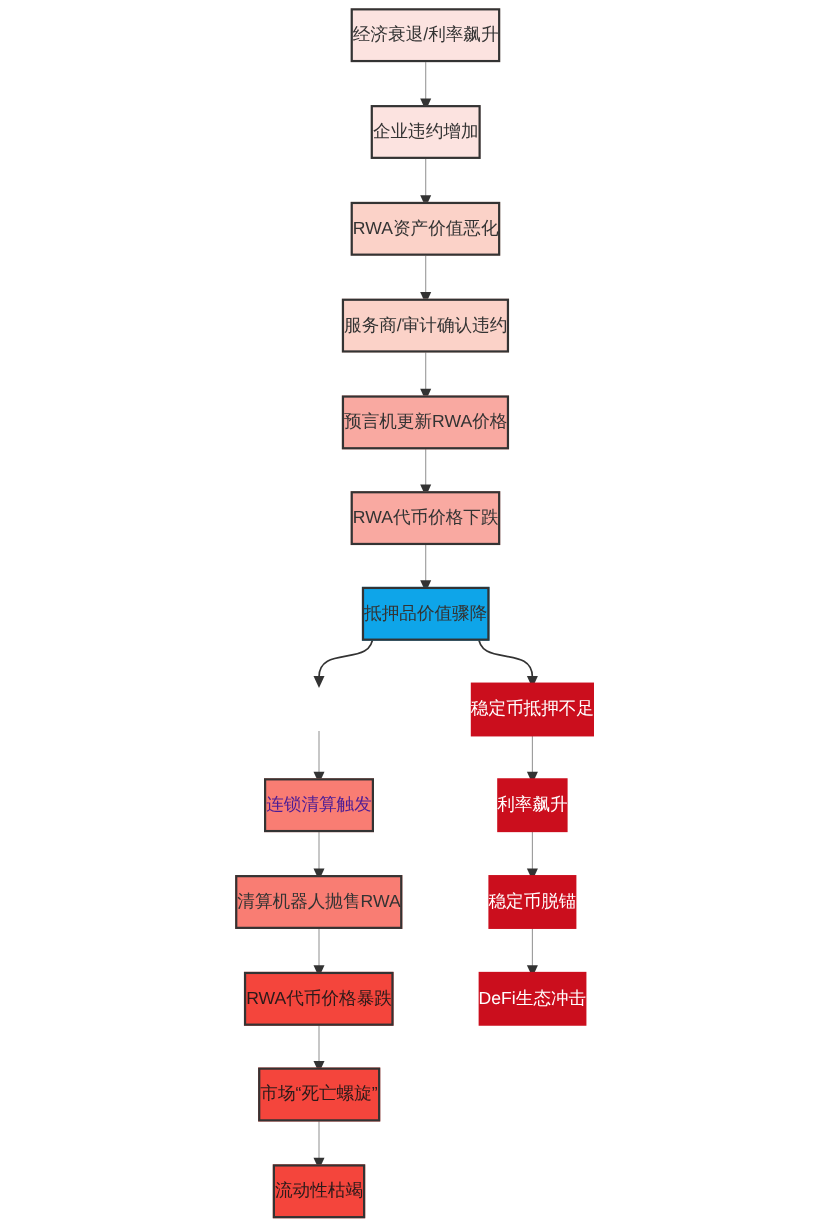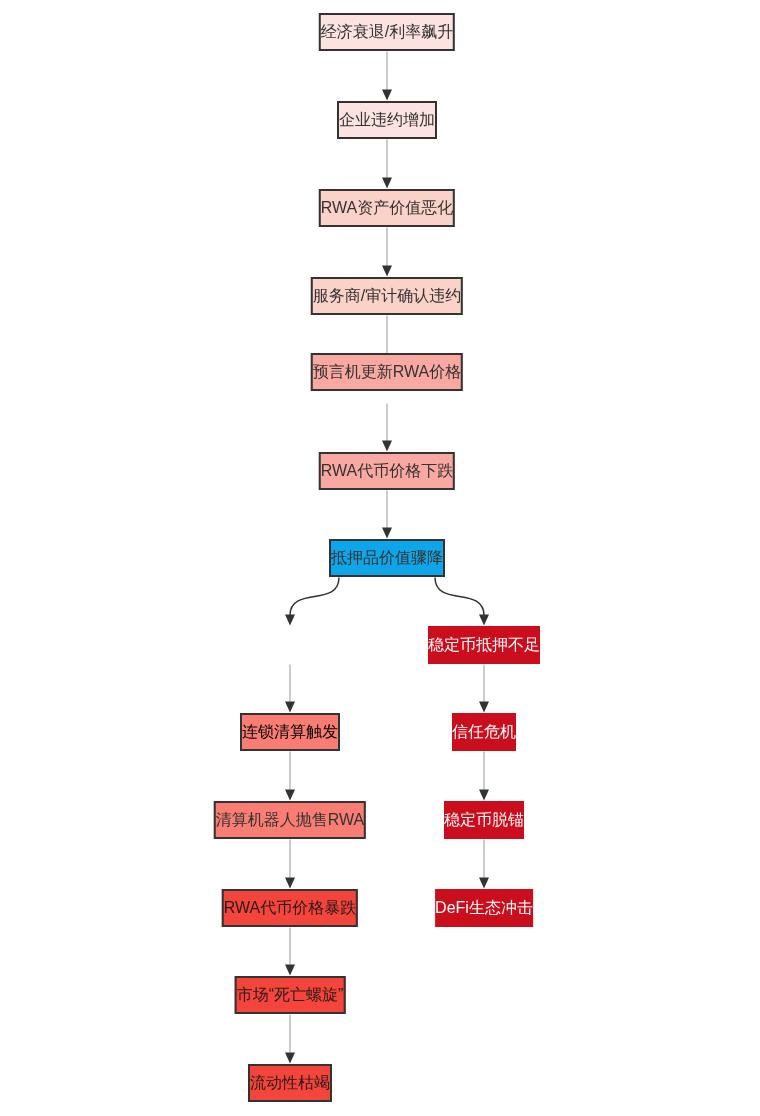--- a/index.html
+++ b/index.html
@@ -12,21 +12,21 @@
     font-family: "Liberation Sans", sans-serif;
   }
   #edge-layer {
     position: absolute;
     left: 0; top: 0;
     width: 760px; height: 1116px;
   }
   .node {
     position: absolute;
     transform: translate(-50%, -50%);
-    height: 38px;
+    height: 49px;
     display: flex;
     align-items: center;
     justify-content: center;
     padding: 0 0;
     box-sizing: border-box;
     white-space: nowrap;
     font-size: 16px;
     line-height: 1;
   }
 </style>
@@ -66,25 +66,25 @@
       <line x1="484" y1="751.5" x2="484" y2="790.5" stroke="#999999" stroke-width="1"></line>
       <polygon points="484,800.5 479,789.5 489,789.5" fill="#333333"></polygon>
       <line x1="484" y1="839.5" x2="484" y2="878.5" stroke="#999999" stroke-width="1"></line>
       <polygon points="484,888.5 479,877.5 489,877.5" fill="#333333"></polygon>
     </svg>
 
 <div class="node" style="left: 387px; top: 32px; background: rgb(252, 227, 224); color: rgb(51, 51, 51); border: 2px solid rgb(51, 51, 51);">经济衰退/利率飙升</div>
     <div class="node" style="left: 387px; top: 120px; background: rgb(252, 227, 224); color: rgb(51, 51, 51); border: 2px solid rgb(51, 51, 51);">企业违约增加</div>
     <div class="node" style="left: 387px; top: 208px; background: rgb(251, 210, 200); color: rgb(51, 51, 51); border: 2px solid rgb(51, 51, 51);">RWA资产价值恶化</div>
     <div class="node" style="left: 387px; top: 296px; background: rgb(251, 210, 200); color: rgb(51, 51, 51); border: 2px solid rgb(51, 51, 51);">服务商/审计确认违约</div>
-    <div class="node" style="left: 387px; top: 372px; background: rgb(249, 169, 161); color: rgb(51, 51, 51); border: 2px solid rgb(51, 51, 51);">预言机更新RWA价格</div>
+    <div class="node" style="left: 387px; top: 384px; background: rgb(249, 169, 161); color: rgb(51, 51, 51); border: 2px solid rgb(51, 51, 51);">预言机更新RWA价格</div>
     <div class="node" style="left: 387px; top: 471px; background: rgb(249, 169, 161); color: rgb(51, 51, 51); border: 2px solid rgb(51, 51, 51);">RWA代币价格下跌</div>
     <div class="node" style="left: 387px; top: 558px; background: #0ea5e9; color: rgb(51, 51, 51); border: 2px solid rgb(51, 51, 51);">抵押品价值骤降</div>
-    <div class="node" style="left: 290px; top: 732px; background: rgb(249, 125, 115); color: #000000; border: 2px solid rgb(51, 51, 51);">连锁清算触发</div>
+    <div class="node" style="left: 290px; top: 732px; background: rgb(249, 125, 115); color: #4c1d95; border: 2px solid rgb(51, 51, 51);">连锁清算触发</div>
     <div class="node" style="left: 290px; top: 820px; background: rgb(249, 125, 115); color: rgb(51, 51, 51); border: 2px solid rgb(51, 51, 51);">清算机器人抛售RWA</div>
     <div class="node" style="left: 290px; top: 908px; background: rgb(244, 69, 60); color: rgb(43, 26, 26); border: 2px solid rgb(51, 51, 51);">RWA代币价格暴跌</div>
     <div class="node" style="left: 290px; top: 995px; background: rgb(244, 69, 60); color: rgb(43, 26, 26); border: 2px solid rgb(51, 51, 51);">市场“死亡螺旋”</div>
     <div class="node" style="left: 290px; top: 1083px; background: rgb(244, 69, 60); color: rgb(43, 26, 26); border: 2px solid rgb(51, 51, 51);">流动性枯竭</div>
     <div class="node" style="left: 484px; top: 645px; background: rgb(203, 14, 29); color: rgb(255, 255, 255); border: none;">稳定币抵押不足</div>
-    <div class="node" style="left: 484px; top: 732px; background: rgb(203, 14, 29); color: rgb(255, 255, 255); border: none;">信任危机</div>
+    <div class="node" style="left: 484px; top: 732px; background: rgb(203, 14, 29); color: rgb(255, 255, 255); border: none;">利率飙升</div>
     <div class="node" style="left: 484px; top: 820px; background: rgb(203, 14, 29); color: rgb(255, 255, 255); border: none;">稳定币脱锚</div>
     <div class="node" style="left: 484px; top: 908px; background: rgb(203, 14, 29); color: rgb(255, 255, 255); border: none;">DeFi生态冲击</div>
   </div>
 
 </body></html>

